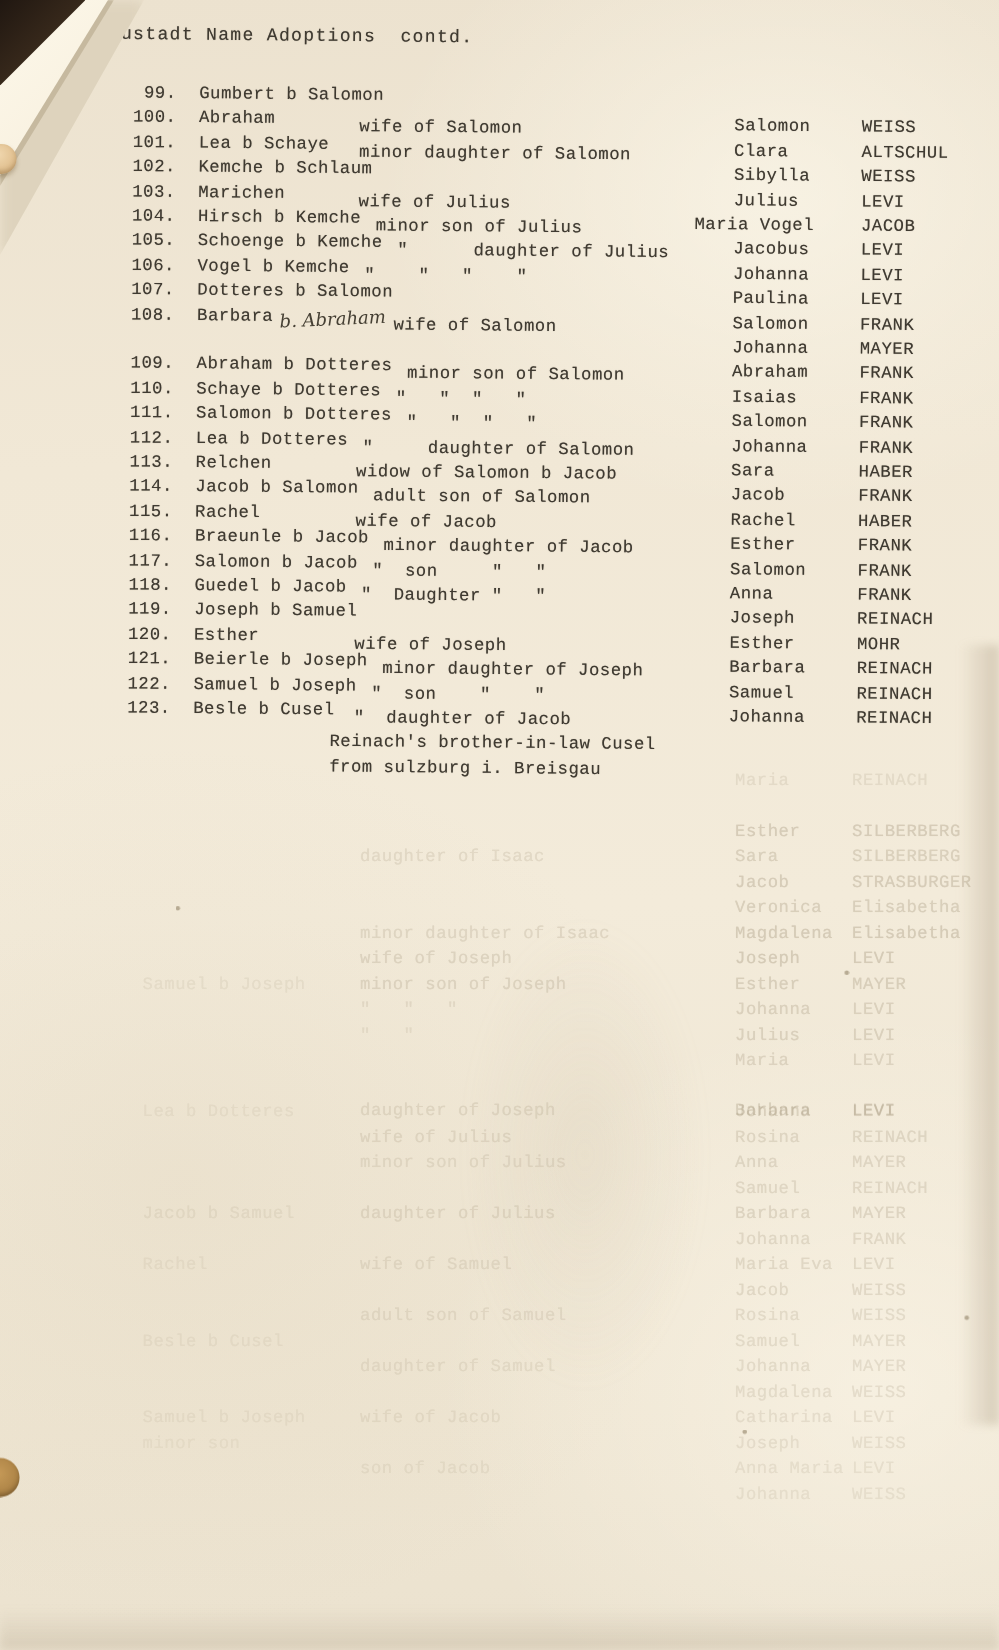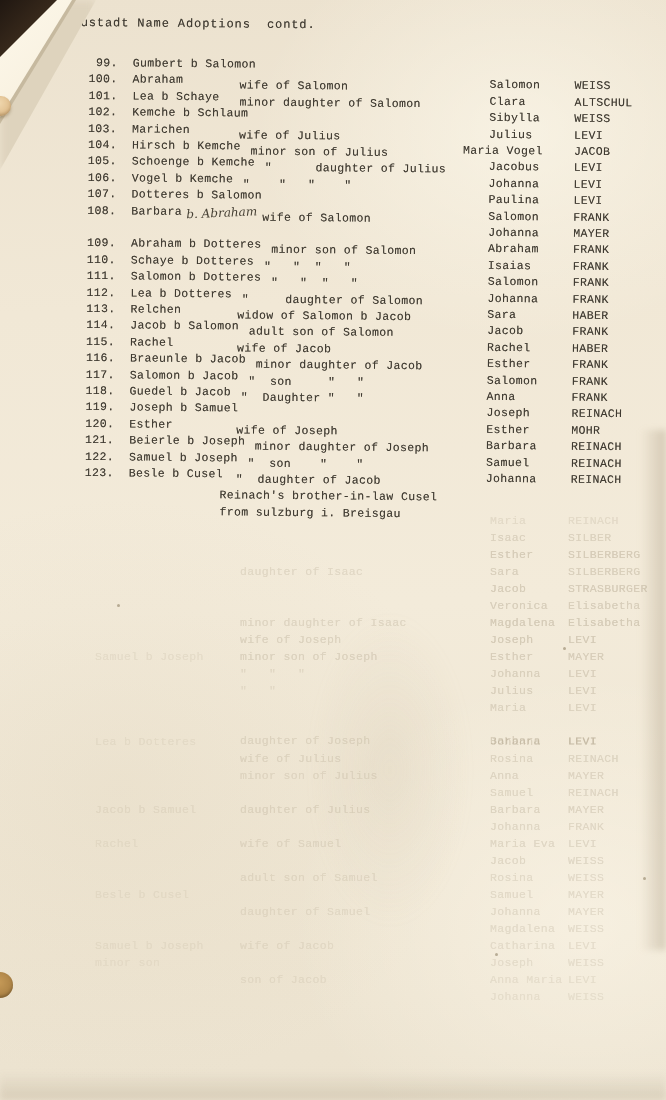--- a/index.html
+++ b/index.html
@@ -255,24 +255,20 @@
           <span class="c-rel typed" style="left: 224px;">from sulzburg i. Breisgau</span>
         </div>
       </div>
   </div>
 
   <div class="ghost">
       <div class="g-line" style="top: 514px;">
         <span class="g-first typed" style="opacity: 0.14;">Maria</span>
         <span class="g-last typed" style="opacity: 0.14;">REINACH</span>
       </div>
-      <div class="g-line" style="top: 531px;">
-        <span class="g-first typed" style="opacity: 0.22;">Isaac</span>
-        <span class="g-last typed" style="opacity: 0.22;">SILBER</span>
-      </div>
       <div class="g-line" style="top: 548px;">
         <span class="g-first typed" style="opacity: 0.27;">Esther</span>
         <span class="g-last typed" style="opacity: 0.27;">SILBERBERG</span>
       </div>
       <div class="g-line" style="top: 565px;">
         <span class="g-mid typed" style="opacity: 0.16;">daughter of Isaac</span>
         <span class="g-first typed" style="opacity: 0.24;">Sara</span>
         <span class="g-last typed" style="opacity: 0.24;">SILBERBERG</span>
       </div>
       <div class="g-line" style="top: 582px;">

